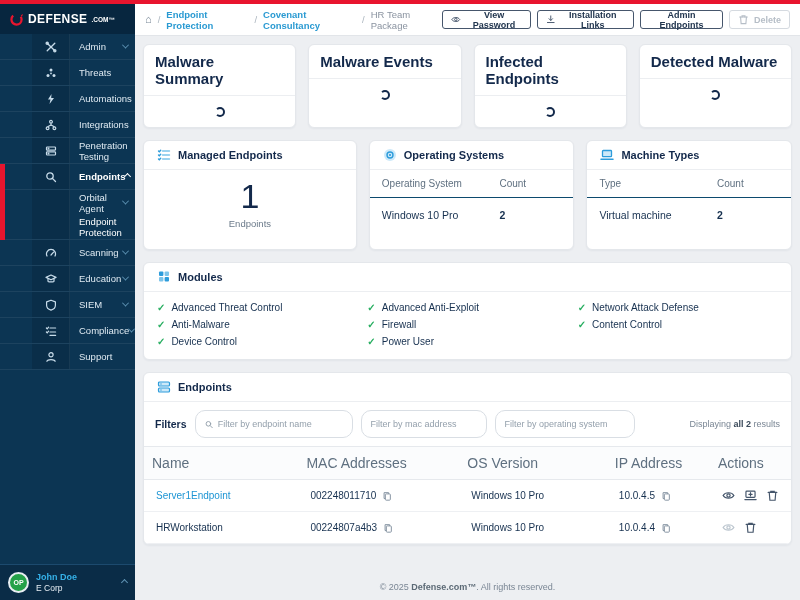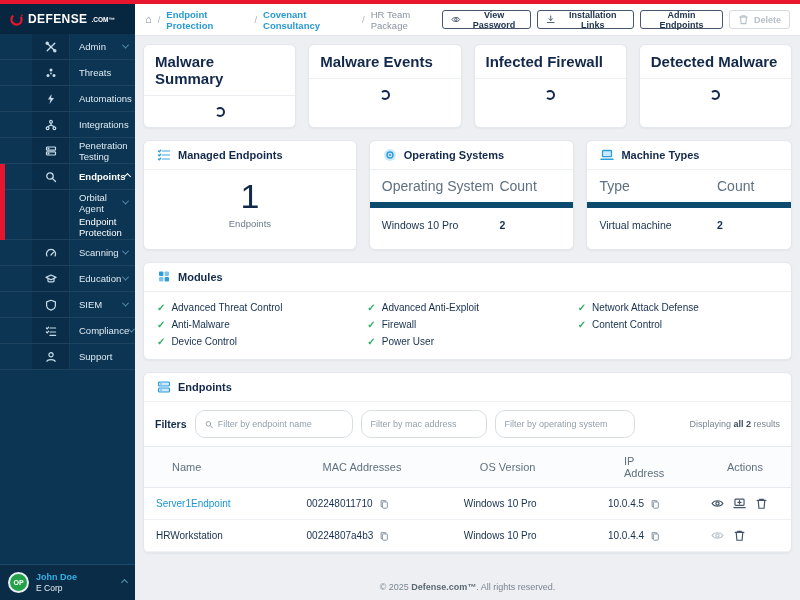--- a/index.html
+++ b/index.html
@@ -57,42 +57,42 @@
   .spin-wrap { height:31px; display:flex; align-items:center; justify-content:center; }
   .spinner { width:10px; height:10px; border:2px solid #13294b; border-left-color:transparent; border-radius:50%; animation:rot 1s linear infinite; }
   @keyframes rot { to { transform:rotate(360deg); } }
 
   .row2 { display:grid; grid-template-columns:1.04fr 1fr 1fr; gap:12px; margin-bottom:12px; }
   .row2 .card { height:110px; }
   .me-body { text-align:center; padding-top:8px; }
   .me-count { font-size:34px; font-weight:500; color:#13294b; line-height:1.1; }
   .me-unit { font-size:9.5px; color:#6b7a8a; margin-top:3px; }
   .mini-tbl-head, .mini-tbl-row { display:grid; grid-template-columns:1fr 62px; padding:8px 12px; }
-  .mini-tbl-head { font-size:14px; color:#5f7080; border-bottom:6px solid #0c4a6e; }
+  .mini-tbl-head { font-size:10px; color:#5f7080; border-bottom:1px solid #0c4a6e; }
   .mini-tbl-row { font-size:10.5px; color:#16304f; padding-top:11px; }
   .mini-count { font-weight:bold; }
 
   .modules-card { margin-bottom:12px; }
   .modules-body { padding:10px 13px 12px; display:grid; grid-template-columns:1fr 1fr 1fr; column-gap:10px; row-gap:0; }
   .mod-col { display:flex; flex-direction:column; gap:6px; }
   .mod-item { display:flex; align-items:center; gap:6px; font-size:10px; color:#16304f; }
   .check { color:#27ae60; font-weight:bold; font-size:10px; }
 
   .filters-row { display:flex; align-items:center; gap:8px; padding:8px 11px; }
   .filters-label { font-size:10.5px; font-weight:bold; color:#13294b; }
   .pill { display:flex; align-items:center; gap:5px; border:1px solid #d9dee4; border-radius:10px; height:28px; padding:0 9px; background:#fff; }
   .pill input { border:none; outline:none; font-size:9px; color:#46566c; width:100%; font-family:"Liberation Sans", sans-serif; background:transparent; }
   .pill input::placeholder { color:#94a0ac; }
   .pill.p1 { width:158px; } .pill.p2 { width:126px; } .pill.p3 { width:140px; }
   .results { margin-left:auto; font-size:9px; color:#7a8694; }
   .results b { color:#3b4a5a; }
 
   table.ep { width:100%; border-collapse:collapse; }
   table.ep thead tr { background:#fbfcfd; border-top:1px solid #e6e9ed; border-bottom:1px solid #e6e9ed; }
-  table.ep th { font-size:11px; font-weight:normal; color:#5f7080; text-align:left; padding:8px 28px; }
+  table.ep th { font-size:14px; font-weight:normal; color:#5f7080; text-align:left; padding:8px 8px; }
   table.ep td { font-size:10px; color:#16304f; padding:9px 12px; border-bottom:1px solid #eef0f3; }
   .name-link { color:#1d95d4; font-weight:500; cursor:pointer; }
   .with-copy { display:flex; align-items:center; gap:6px; }
   .copy-ic { cursor:pointer; display:inline-flex; }
   .copy-ic svg { stroke:#8795a3; }
   .actions-cell { display:flex; align-items:center; gap:9px; }
   .act { cursor:pointer; display:inline-flex; }
   .act svg { stroke:#45566b; }
   .act.dim svg { stroke:#bcc6cf; }
 
@@ -328,21 +328,21 @@
           <span class="spinner"></span>
         </div>
     </div>
     <div class="card">
       <div class="mini-card-title">Malware Events</div>
       <div class="spin-wrap">
           <span class="spinner"></span>
         </div>
     </div>
     <div class="card">
-      <div class="mini-card-title">Infected Firewall</div>
+      <div class="mini-card-title">Infected Endpoints</div>
       <div class="spin-wrap">
           <span class="spinner"></span>
         </div>
     </div>
     <div class="card">
       <div class="mini-card-title">Detected Malware</div>
       <div class="spin-wrap">
           <span class="spinner"></span>
         </div>
     </div>

